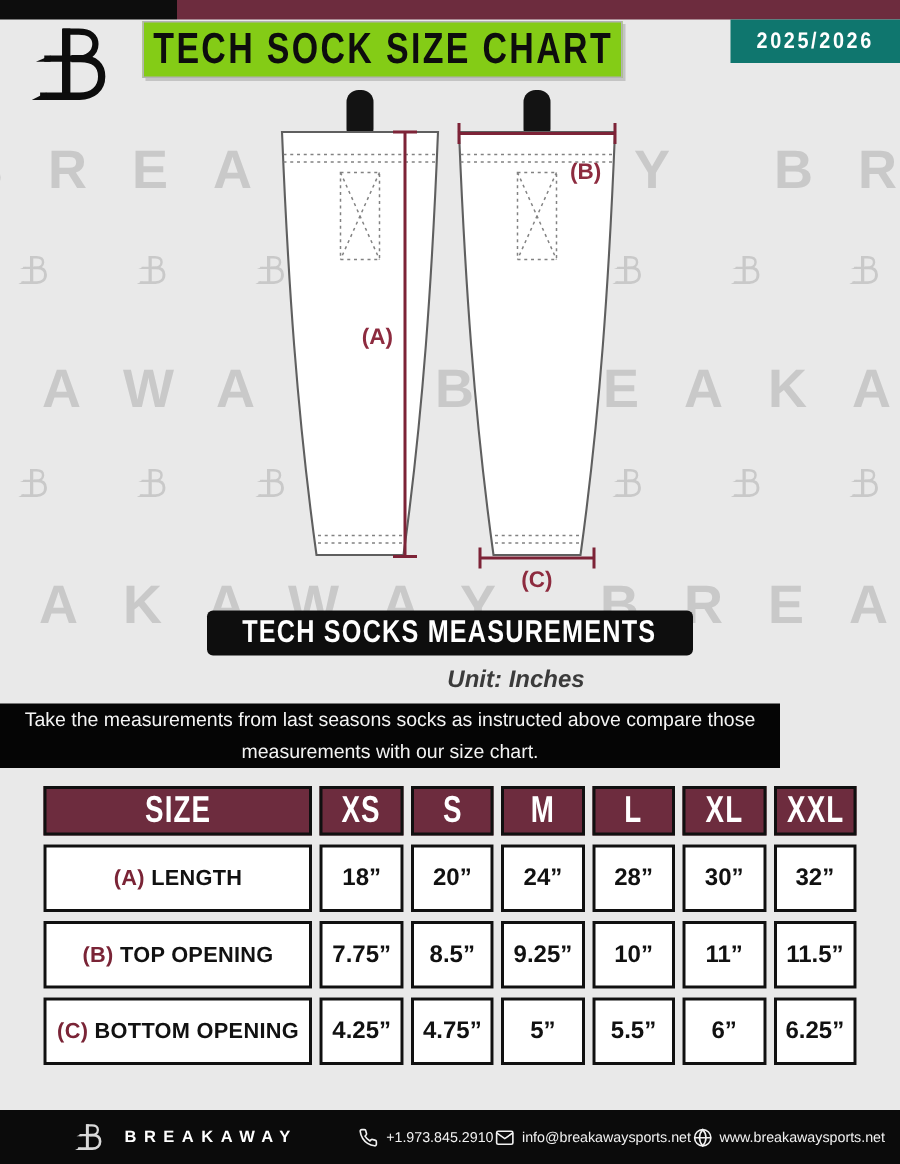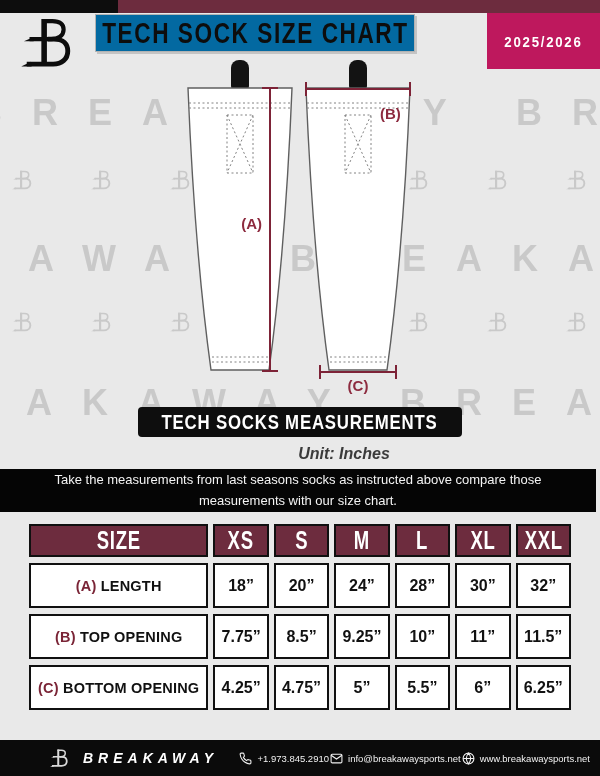--- a/index.html
+++ b/index.html
@@ -4,25 +4,25 @@
 <style>
   * { margin:0; padding:0; box-sizing:border-box; }
   body { font-family:"Liberation Sans", sans-serif; background:#ffffff; }
   .page { position:relative; width:600px; height:776px; overflow:hidden; background:#e9e9e9; }
 
   
   .strip-black { position:absolute; left:0; top:0; width:118px; height:13px; background:#0d0d0d; }
   .strip-maroon { position:absolute; left:118px; top:0; width:482px; height:13px; background:#6d2c3e; }
 
   
-  .title-bar { position:absolute; left:95px; top:14px; width:320px; height:38px; background:#0369a1;
+  .title-bar { position:absolute; left:95px; top:14px; width:320px; height:38px; background:#84cc16;
                border:1px solid #b3b3b3; box-shadow:2px 2px 0 #c4c4c4; display:flex; align-items:center; justify-content:center; z-index:6; }
   .title-bar span { display:inline-block; white-space:nowrap; font-size:29px; font-weight:bold; letter-spacing:2px;
                color:#0d0d0d; transform:scaleX(0.78); }
-  .season-box { position:absolute; left:487px; top:13px; width:113px; height:56px; background:#be185d;
+  .season-box { position:absolute; left:487px; top:13px; width:113px; height:29px; background:#0f766e;
                display:flex; align-items:center; justify-content:center; z-index:6; }
   .season-box span { display:inline-block; white-space:nowrap; font-size:15px; font-weight:bold; letter-spacing:2px;
                color:#fff; transform:scaleX(0.88); }
   .logo-main { position:absolute; left:20px; top:12px; width:58px; height:64px; color:#0d0d0d; z-index:7; }
 
   
   .wm-text { position:absolute; width:700px; white-space:nowrap; font-size:36px; font-weight:bold;
              color:#c9c9c9; letter-spacing:30px; z-index:1; }
   .wm-logos { position:absolute; left:0; top:0; width:600px; display:flex; justify-content:space-between;
              padding:0 12px; z-index:1; color:#c9c9c9; }
@@ -34,40 +34,40 @@
 
   
   .banner { position:absolute; left:50%; top:407px; transform:translateX(-50%); width:324px; height:30px;
             background:#0e0e0e; border-radius:4px; display:flex; align-items:center; justify-content:center; z-index:3; }
   .banner span { display:inline-block; white-space:nowrap; color:#fff; font-size:21px; font-weight:bold;
             letter-spacing:1px; transform:scaleX(0.8); }
   .unit-note { position:absolute; left:0; top:445px; width:600px; text-align:center; font-size:16px;
             font-style:italic; font-weight:600; color:#3b3b3b; z-index:3;margin-left:44px; }
 
   
-  .instruction-bar { position:absolute; left:0; top:469px; width:596px; height:43px; background:#050505;
+  .instruction-bar { position:absolute; left:0; top:469px; width:520px; height:43px; background:#050505;
             display:flex; align-items:center; justify-content:center; z-index:3; }
   .instruction-bar div { max-width:530px; text-align:center; color:#f4f4f4; font-size:13px; line-height:1.55; }
 
   
   table { position:absolute; left:24px; top:518px; width:552px; border-collapse:separate; border-spacing:5px 6px;
           table-layout:fixed; z-index:3; }
   th, td { border:2px solid #101010; text-align:center; vertical-align:middle; }
   th { height:32px; background:#6d2c3e; color:#fff; }
   th span { display:inline-block; white-space:nowrap; font-size:25px; font-weight:bold; letter-spacing:1px; transform:scaleX(0.74); }
   td { height:45px; background:#ffffff; font-weight:bold; font-size:16px; color:#111; }
   td.label-cell { font-size:14.5px; letter-spacing:0.2px; }
   .pfx { color:#7a2436; font-weight:bold; }
 
   
   .footer { position:absolute; left:0; top:740px; width:600px; height:36px; background:#0b0b0b;
             display:flex; align-items:center; justify-content:space-between; padding:0 10px 0 50px; z-index:3; }
   .brand { display:flex; align-items:center; gap:13px; }
   .brand svg { width:20px; height:23px; color:#d9d9d9; }
-  .brand span { color:#fff; font-size:14px; font-weight:bold; letter-spacing:5px;font-style:italic; }
+  .brand span { color:#fff; font-size:11px; font-weight:bold; letter-spacing:5px; }
   .contacts { display:flex; align-items:center; gap:1px; }
   .contact { display:flex; align-items:center; gap:5px; color:#f2f2f2; font-size:9.5px; }
   .contact svg { width:13px; height:13px; }
 </style>
 </head>
 <body>
 
 <svg width="0" height="0" style="position:absolute">
   <defs>
     <symbol id="bkw" viewBox="0 0 80 92">

